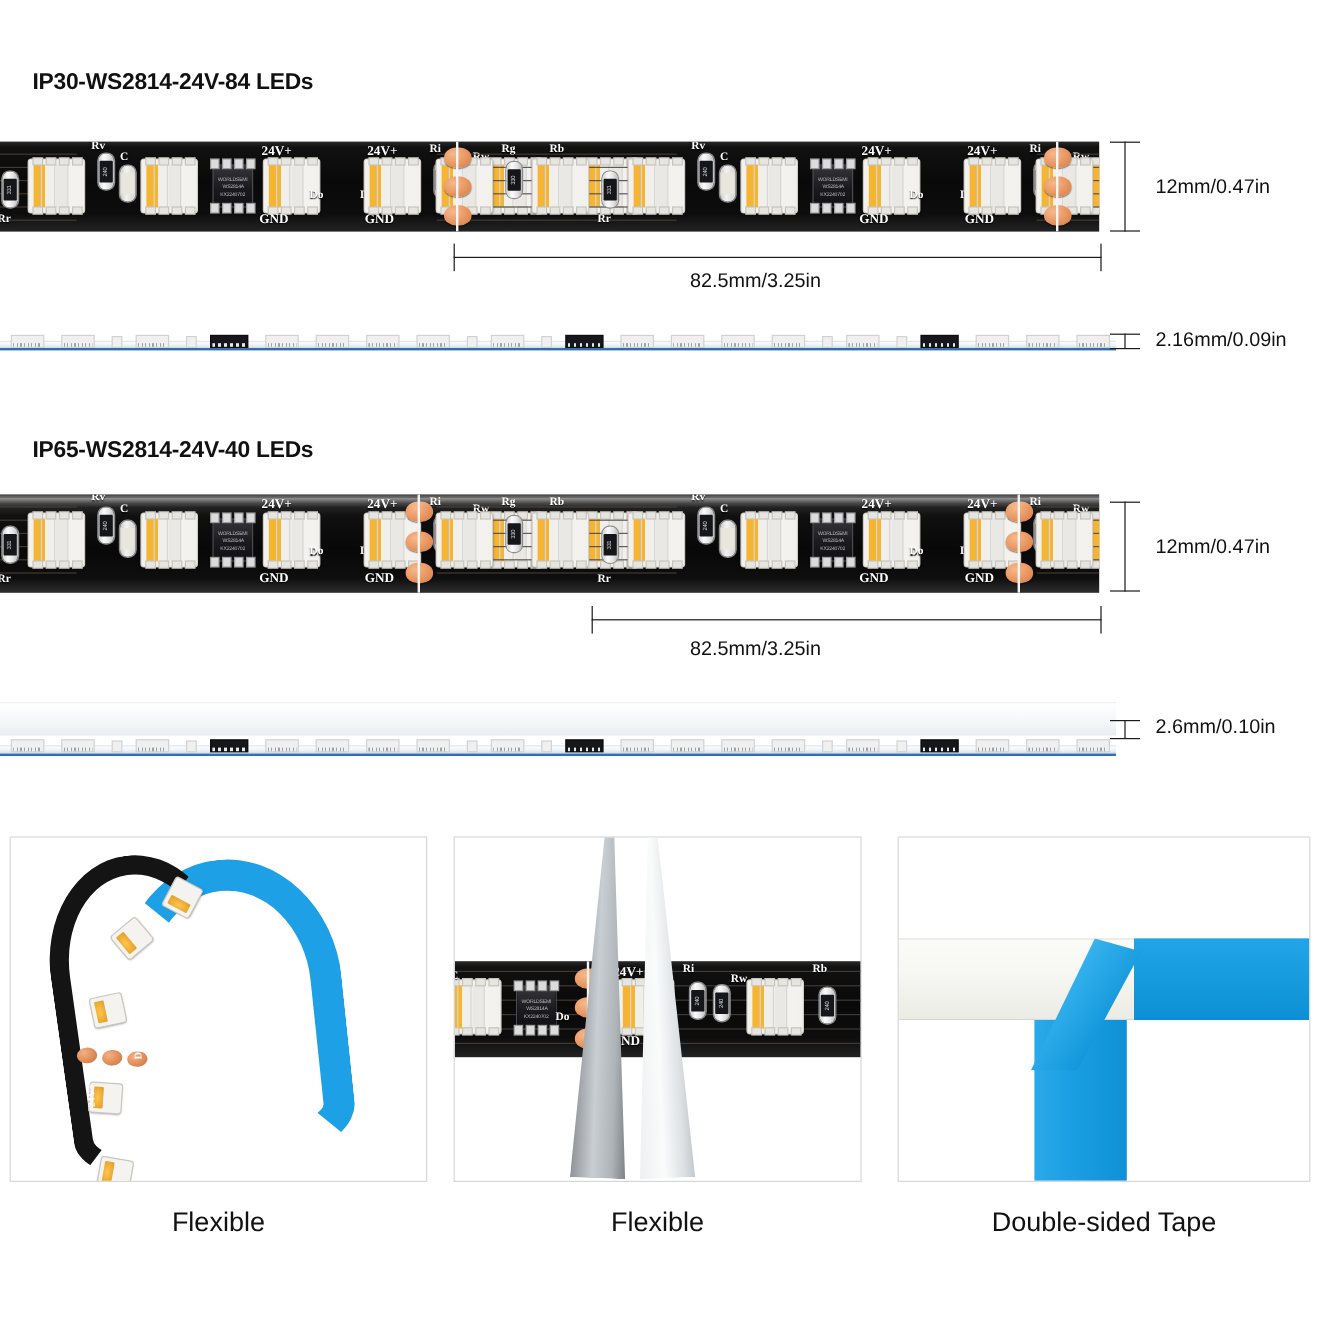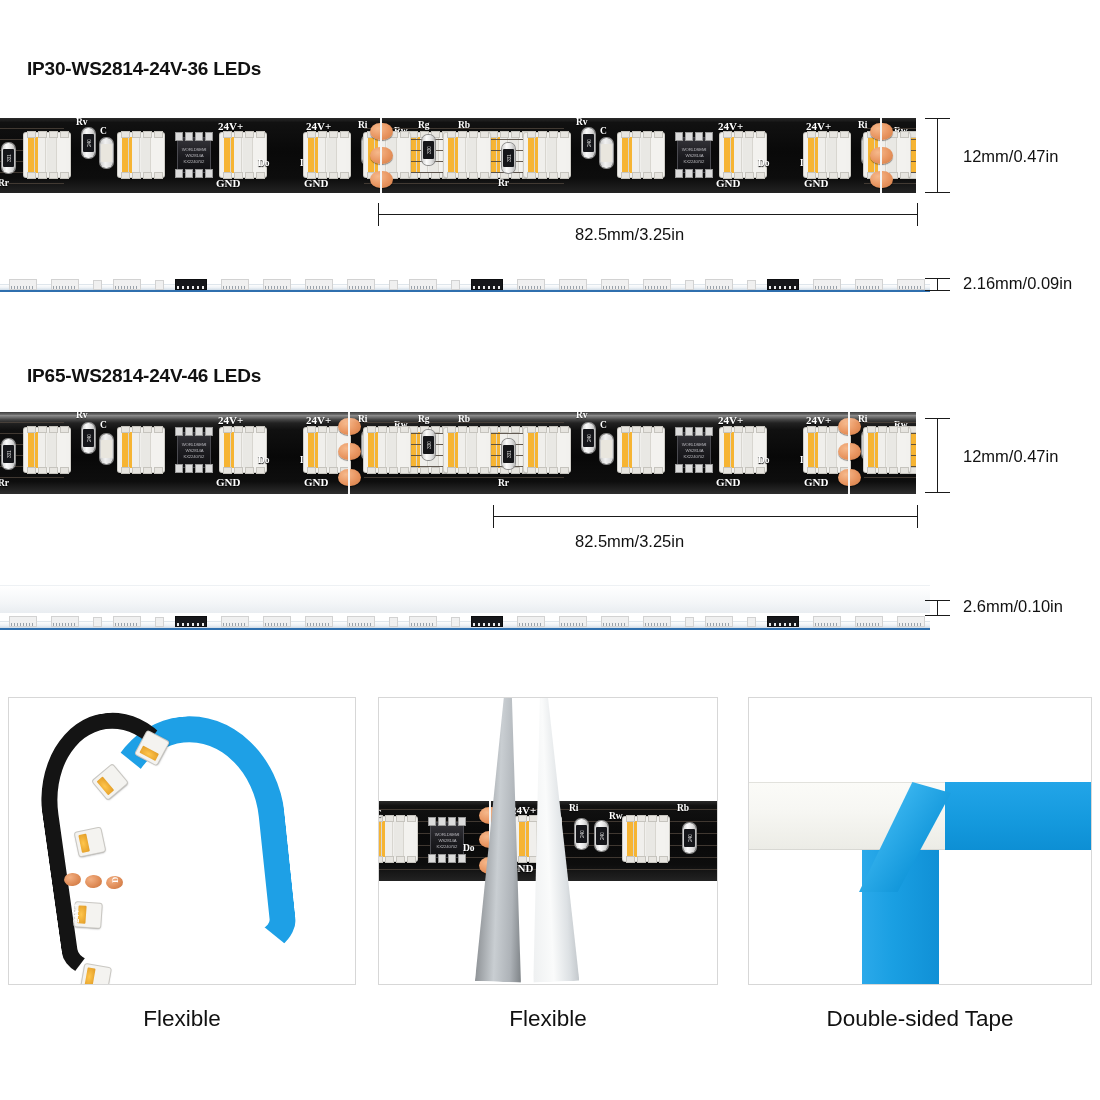--- a/index.html
+++ b/index.html
@@ -189,21 +189,21 @@
   }
   .tape-fold{
     position:absolute;
     background:linear-gradient(125deg,#7fd0f5 0%,#33b0ec 35%,#1196da 70%,#0b89cf 100%);
     clip-path:polygon(0% 100%,58% 0%,100% 10%,42% 100%);
   }
 </style>
 </head>
 <body>
 
-<div class="section-title" id="title-ip30">IP30-WS2814-24V-36 LEDs</div>
+<div class="section-title" id="title-ip30">IP30-WS2814-24V-84 LEDs</div>
 
 <div class="strip" id="strip-ip30" style="left:0px; top:118px; width:916px; height:75px;">
     <div class="trace" style="left: -136px; top: 10px; width: 200px;"></div>
     <div class="trace" style="left: -136px; top: 21px; width: 200px;"></div>
     <div class="trace" style="left: -136px; top: 32px; width: 200px;"></div>
     <div class="trace" style="left: -136px; top: 43px; width: 200px;"></div>
     <div class="trace" style="left: -136px; top: 54px; width: 200px;"></div>
     <div class="trace" style="left: -136px; top: 65px; width: 200px;"></div>
     <div class="res" style="left: 2px; top: 25px;">
       <div class="body">331</div>
@@ -549,21 +549,21 @@
 <div class="dim-line" style="left:378px; top:214px; width:540px; height:1px;"></div>
 <div class="dim-line" style="left:378px; top:203px; width:1px; height:23px;"></div>
 <div class="dim-line" style="left:917px; top:203px; width:1px; height:23px;"></div>
 <div class="dim-text" style="left:575px; top:225px;">82.5mm/3.25in</div>
 
 <div class="dim-line" style="left:937px; top:278px; width:1px; height:12px;"></div>
 <div class="dim-line" style="left:925px; top:278px; width:25px; height:1px;"></div>
 <div class="dim-line" style="left:925px; top:290px; width:25px; height:1px;"></div>
 <div class="dim-text" style="left:963px; top:274px;">2.16mm/0.09in</div>
 
-<div class="section-title" id="title-ip65">IP65-WS2814-24V-46 LEDs</div>
+<div class="section-title" id="title-ip65">IP65-WS2814-24V-40 LEDs</div>
 
 <div class="strip glossy" id="strip-ip65" style="left:0px; top:412px; width:916px; height:82px;">
     <div class="trace" style="left: -136px; top: 10px; width: 200px;"></div>
     <div class="trace" style="left: -136px; top: 21px; width: 200px;"></div>
     <div class="trace" style="left: -136px; top: 32px; width: 200px;"></div>
     <div class="trace" style="left: -136px; top: 43px; width: 200px;"></div>
     <div class="trace" style="left: -136px; top: 54px; width: 200px;"></div>
     <div class="trace" style="left: -136px; top: 65px; width: 200px;"></div>
     <div class="res" style="left: 2px; top: 27px;">
       <div class="body">331</div>

